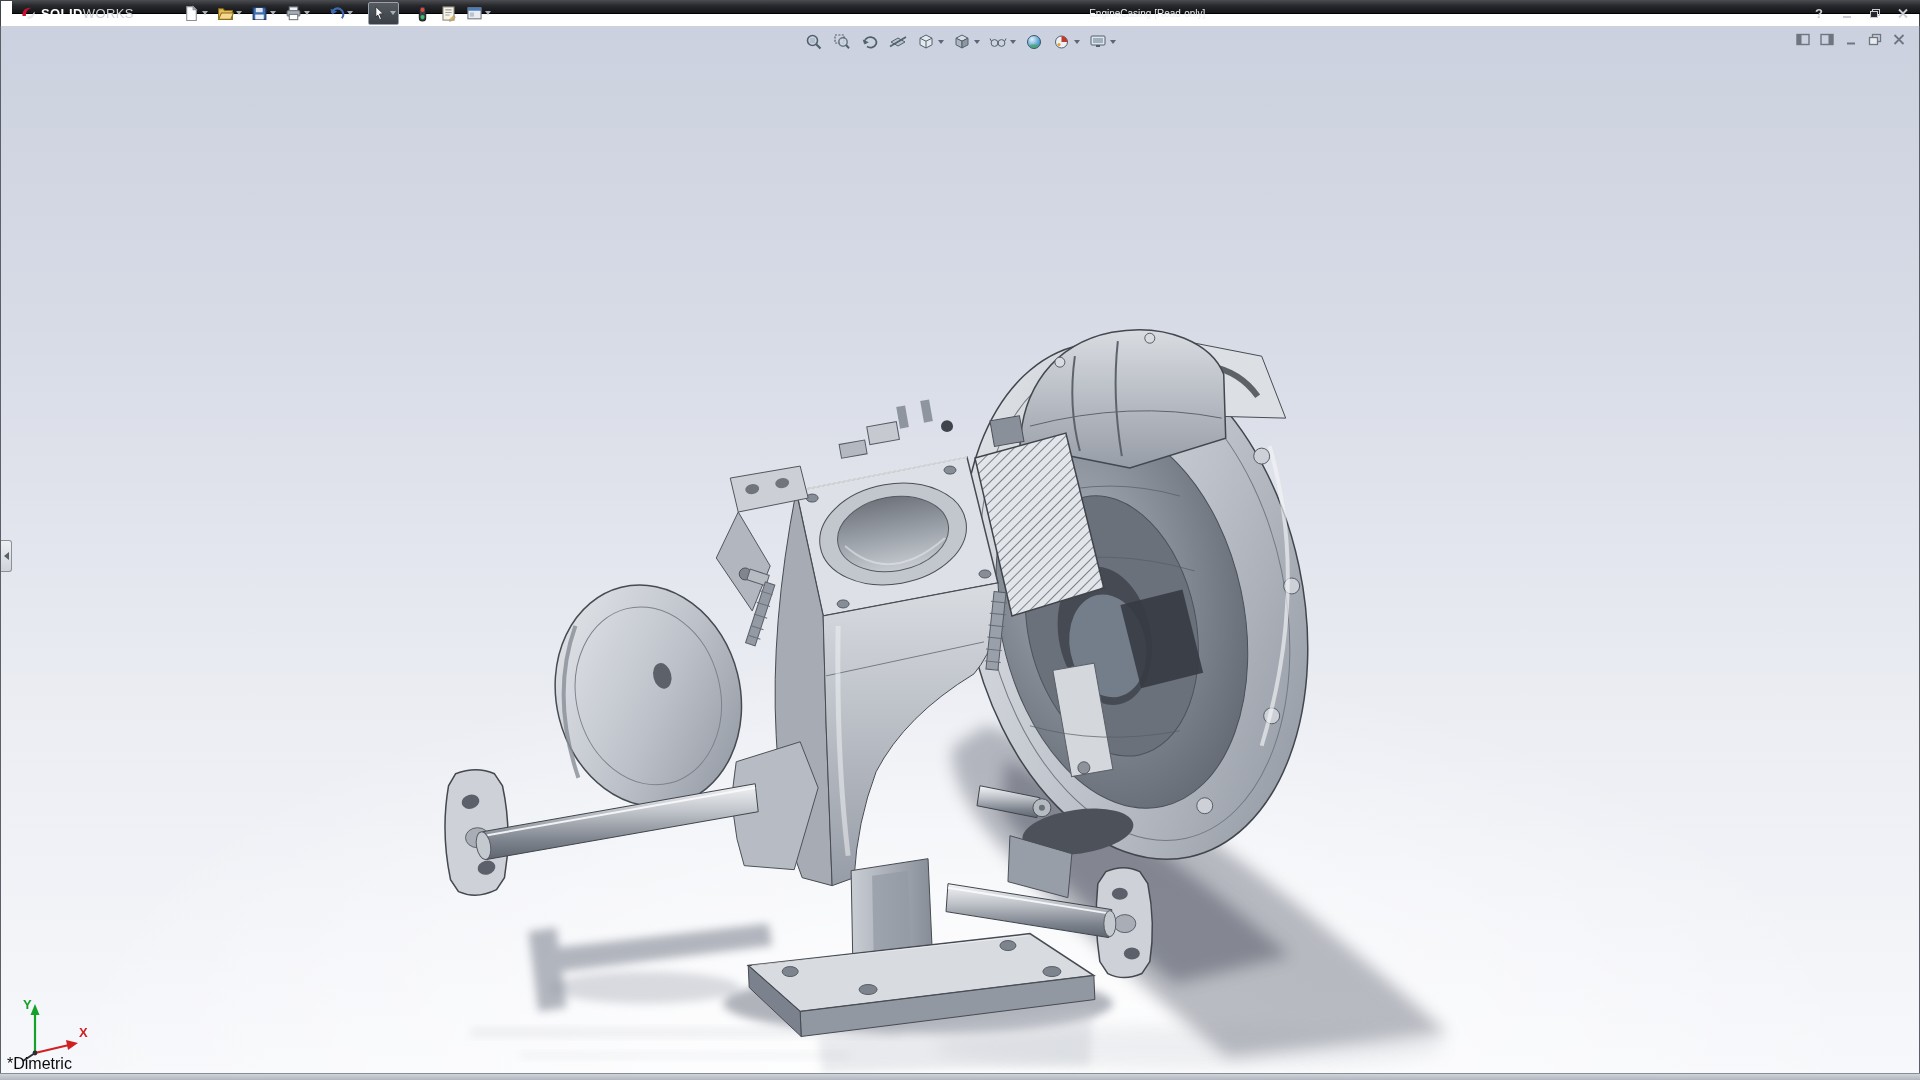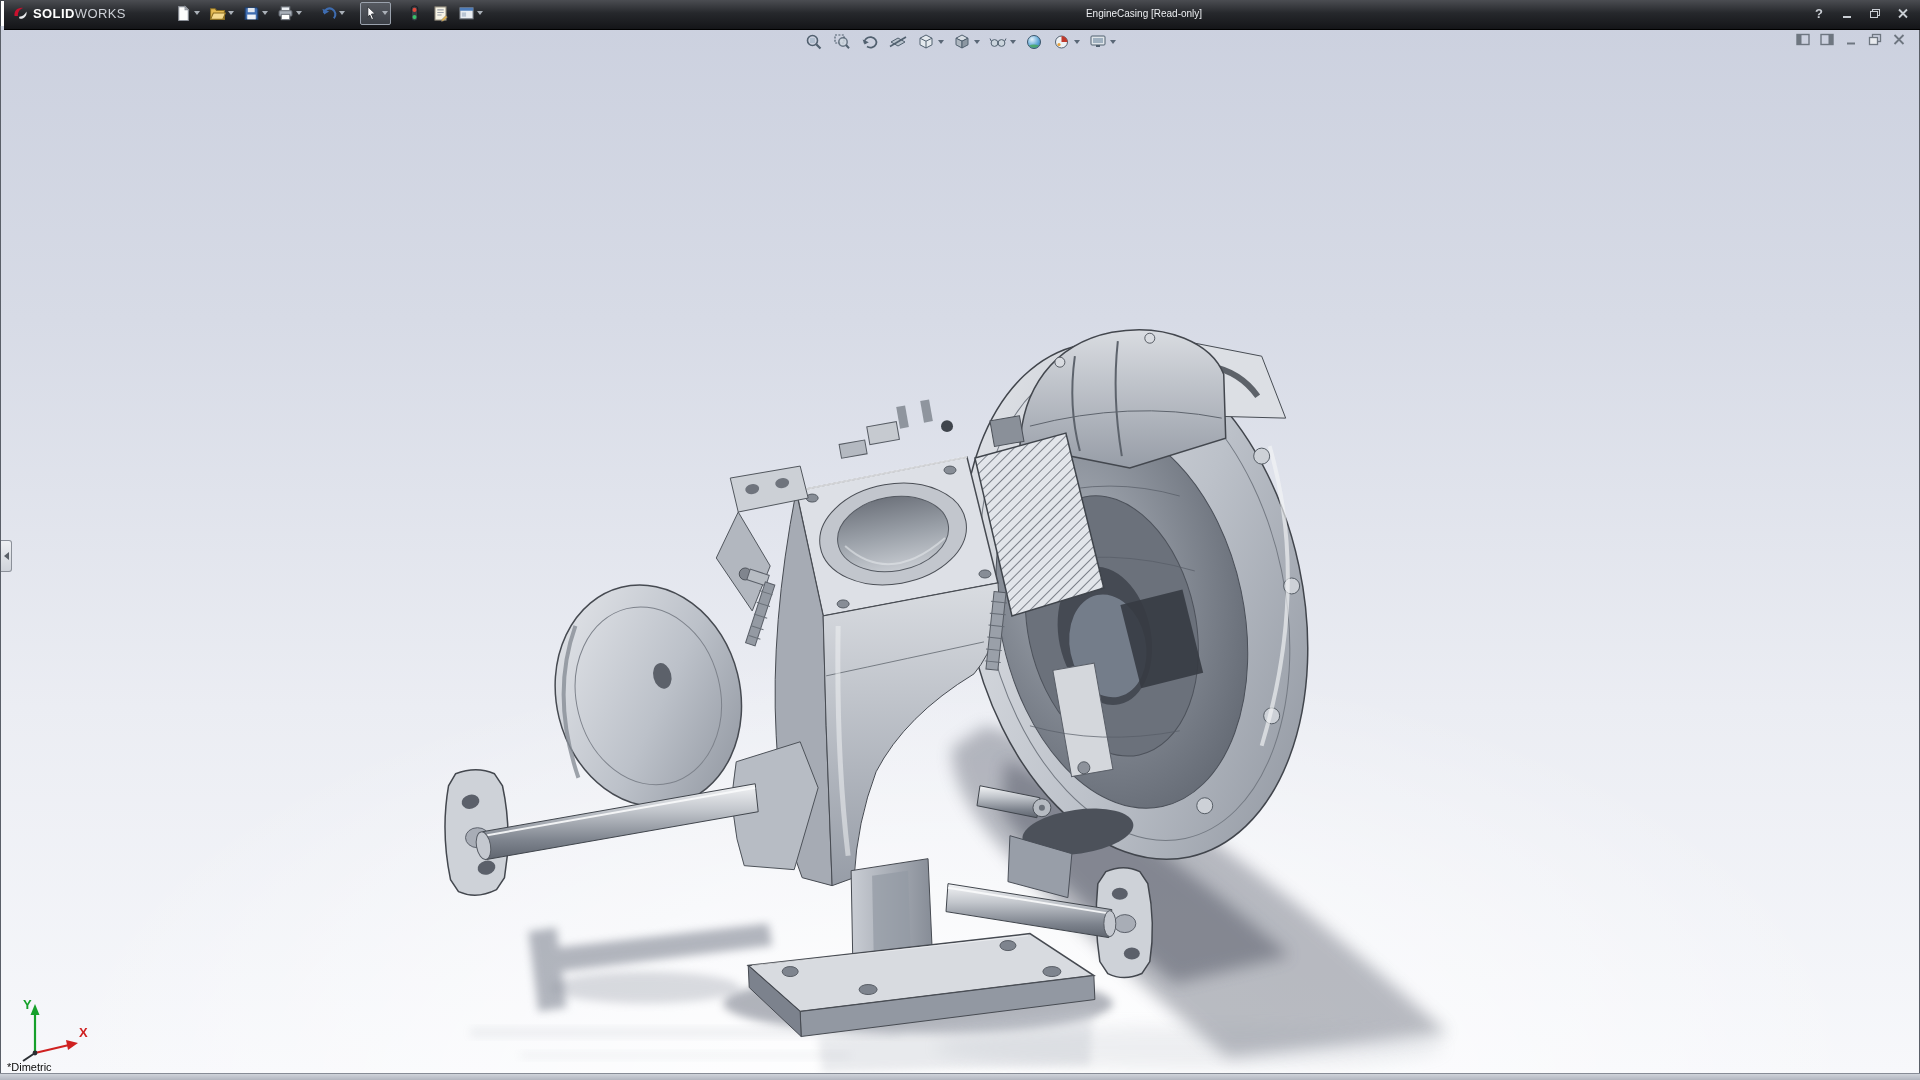--- a/index.html
+++ b/index.html
@@ -1,20 +1,20 @@
 <!DOCTYPE html>
 <html><head>
 <meta charset="utf-8">
 <style>
   * { margin:0; padding:0; box-sizing:border-box; }
   html,body { width:1920px; height:1080px; overflow:hidden; font-family:"Liberation Sans",sans-serif; background:#000; }
   .window { position:relative; width:1920px; height:1080px; background:#fff; outline:1px solid #3f434a; outline-offset:-1px; }
 
   
-  .titlebar { position:absolute; top:0; left:4px; right:0; height:30px;
+  .titlebar { position:absolute; top:0; left:12px; right:0; height:14px;
     background:linear-gradient(#4b4d52 0%, #26282c 45%, #141518 100%);
     border-bottom:1px solid #000; z-index:20; }
   .brand { position:absolute; left:8px; top:0; height:26px; display:flex; align-items:center; gap:4px; }
   .brand svg { width:17px; height:17px; display:block; }
   .brand-text { font-size:13px; color:#fff; letter-spacing:.4px; }
   .brand-text b { font-weight:bold; }
   .brand-text .light { color:#cdd0d6; font-weight:400; }
   .main-toolbar { position:absolute; left:168px; top:0; height:26px; display:flex; align-items:center; gap:3px; }
   .tb-btn { display:flex; align-items:center; padding:2px 2px; border:1px solid transparent; border-radius:2px; }
   .tb-btn svg { width:17px; height:17px; display:block; }
@@ -50,21 +50,21 @@
 
   
   .fm-tab { position:absolute; left:0; top:514px; width:11px; height:32px;
     background:linear-gradient(#eef0f3,#cfd3da); border:1px solid #8b9099; border-left:none;
     border-radius:0 3px 3px 0; display:flex; align-items:center; justify-content:center; }
   .fm-arrow { width:0; height:0; border-top:4px solid transparent; border-bottom:4px solid transparent; border-right:5px solid #5a6068; }
 
   
   .triad { position:absolute; left:12px; bottom:8px; width:80px; height:70px; }
   .triad text { font-family:"Liberation Sans",sans-serif; font-size:13px; font-weight:bold; }
-  .orientation-label { position:absolute; left:6px; bottom:0px; font-size:11px; color:#0a0a0a; }
+  .orientation-label { position:absolute; left:6px; bottom:0px; font-size:16px; color:#0a0a0a; }
 
   
   .status-strip { position:absolute; left:0; right:0; bottom:0; height:7px;
     background:linear-gradient(#cfd3da,#b2b6c0); border-top:1px solid #878c96; }
 </style>
 </head>
 <body>
 
 <div class="window">
 

